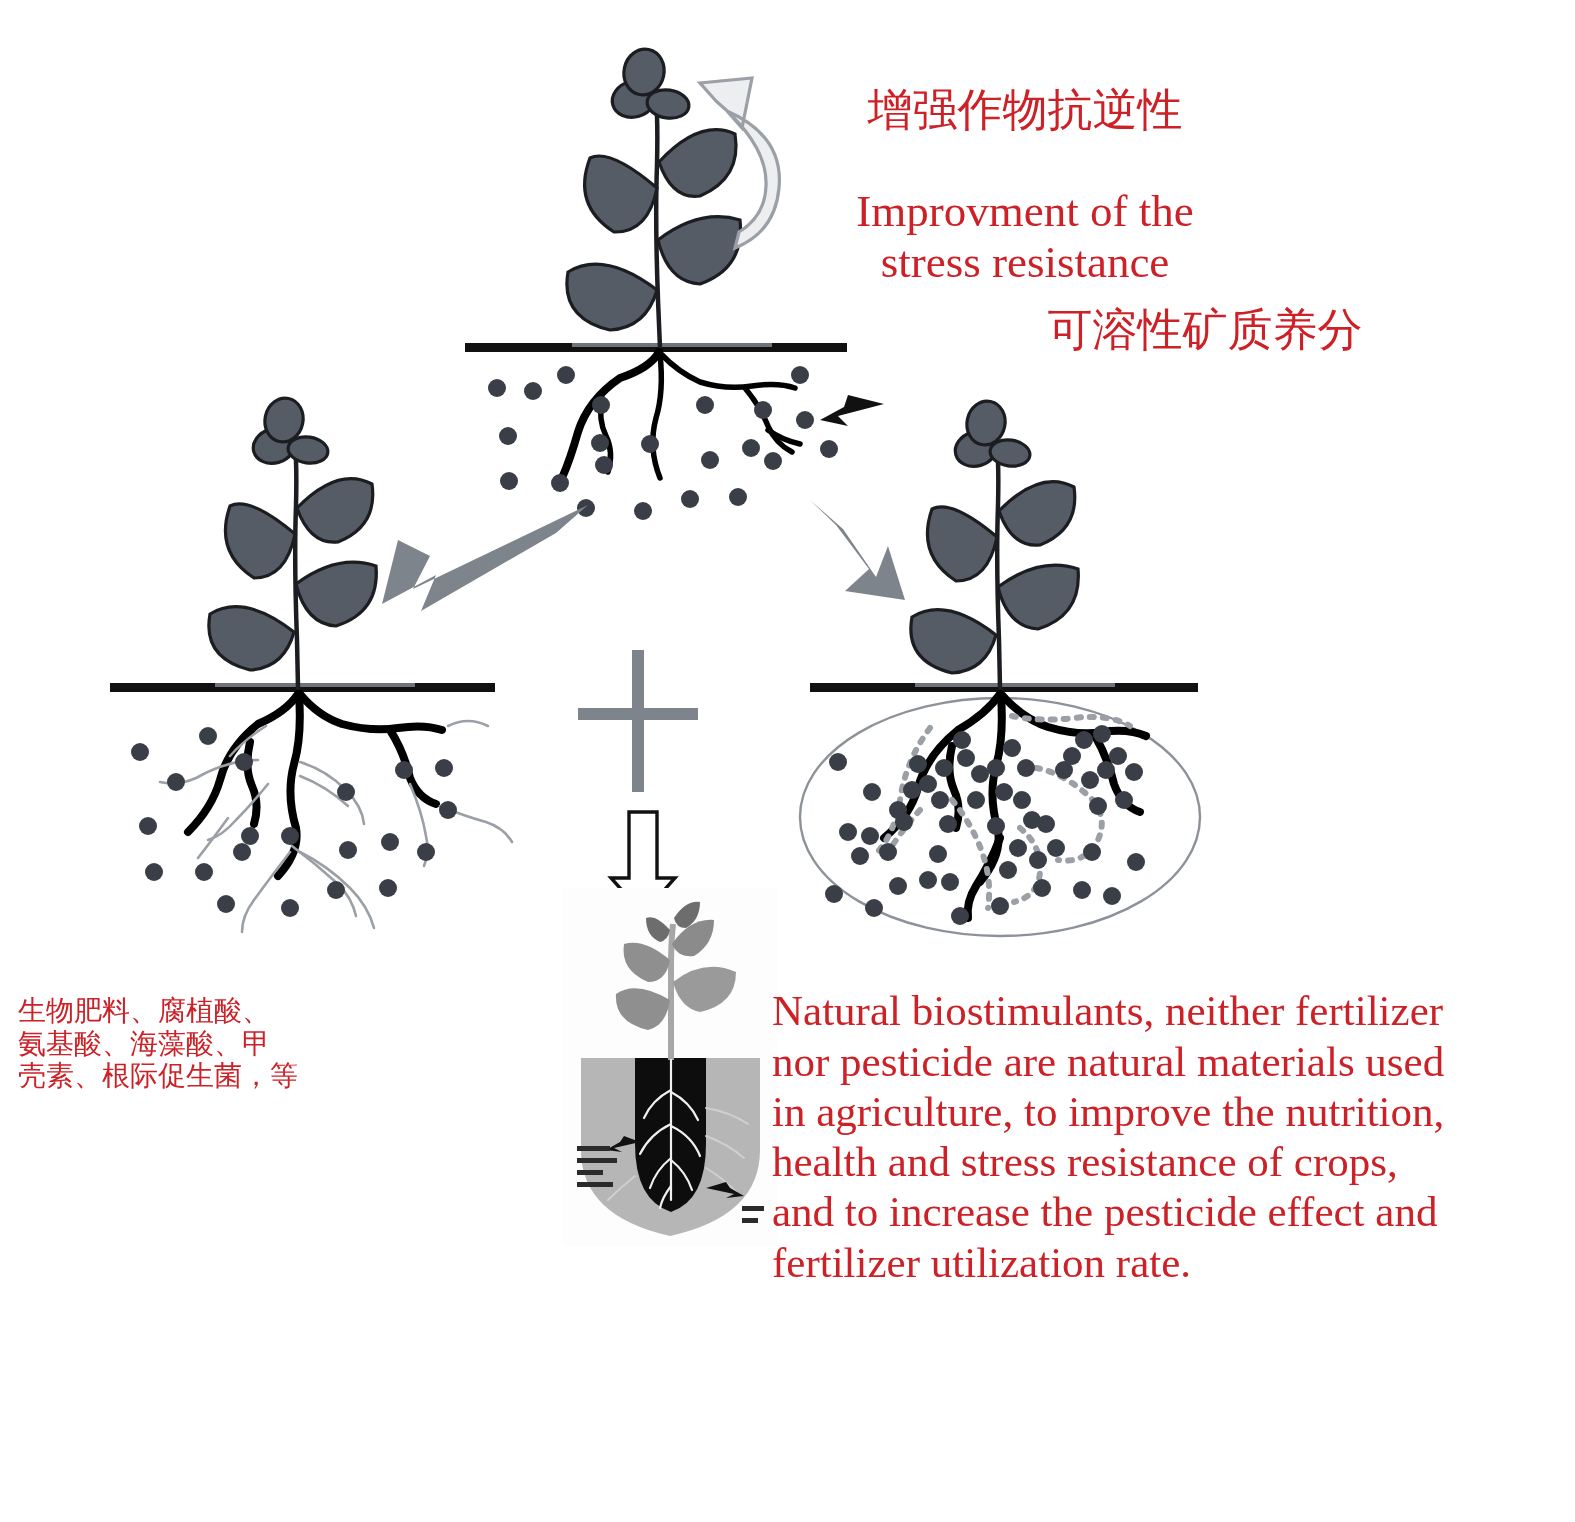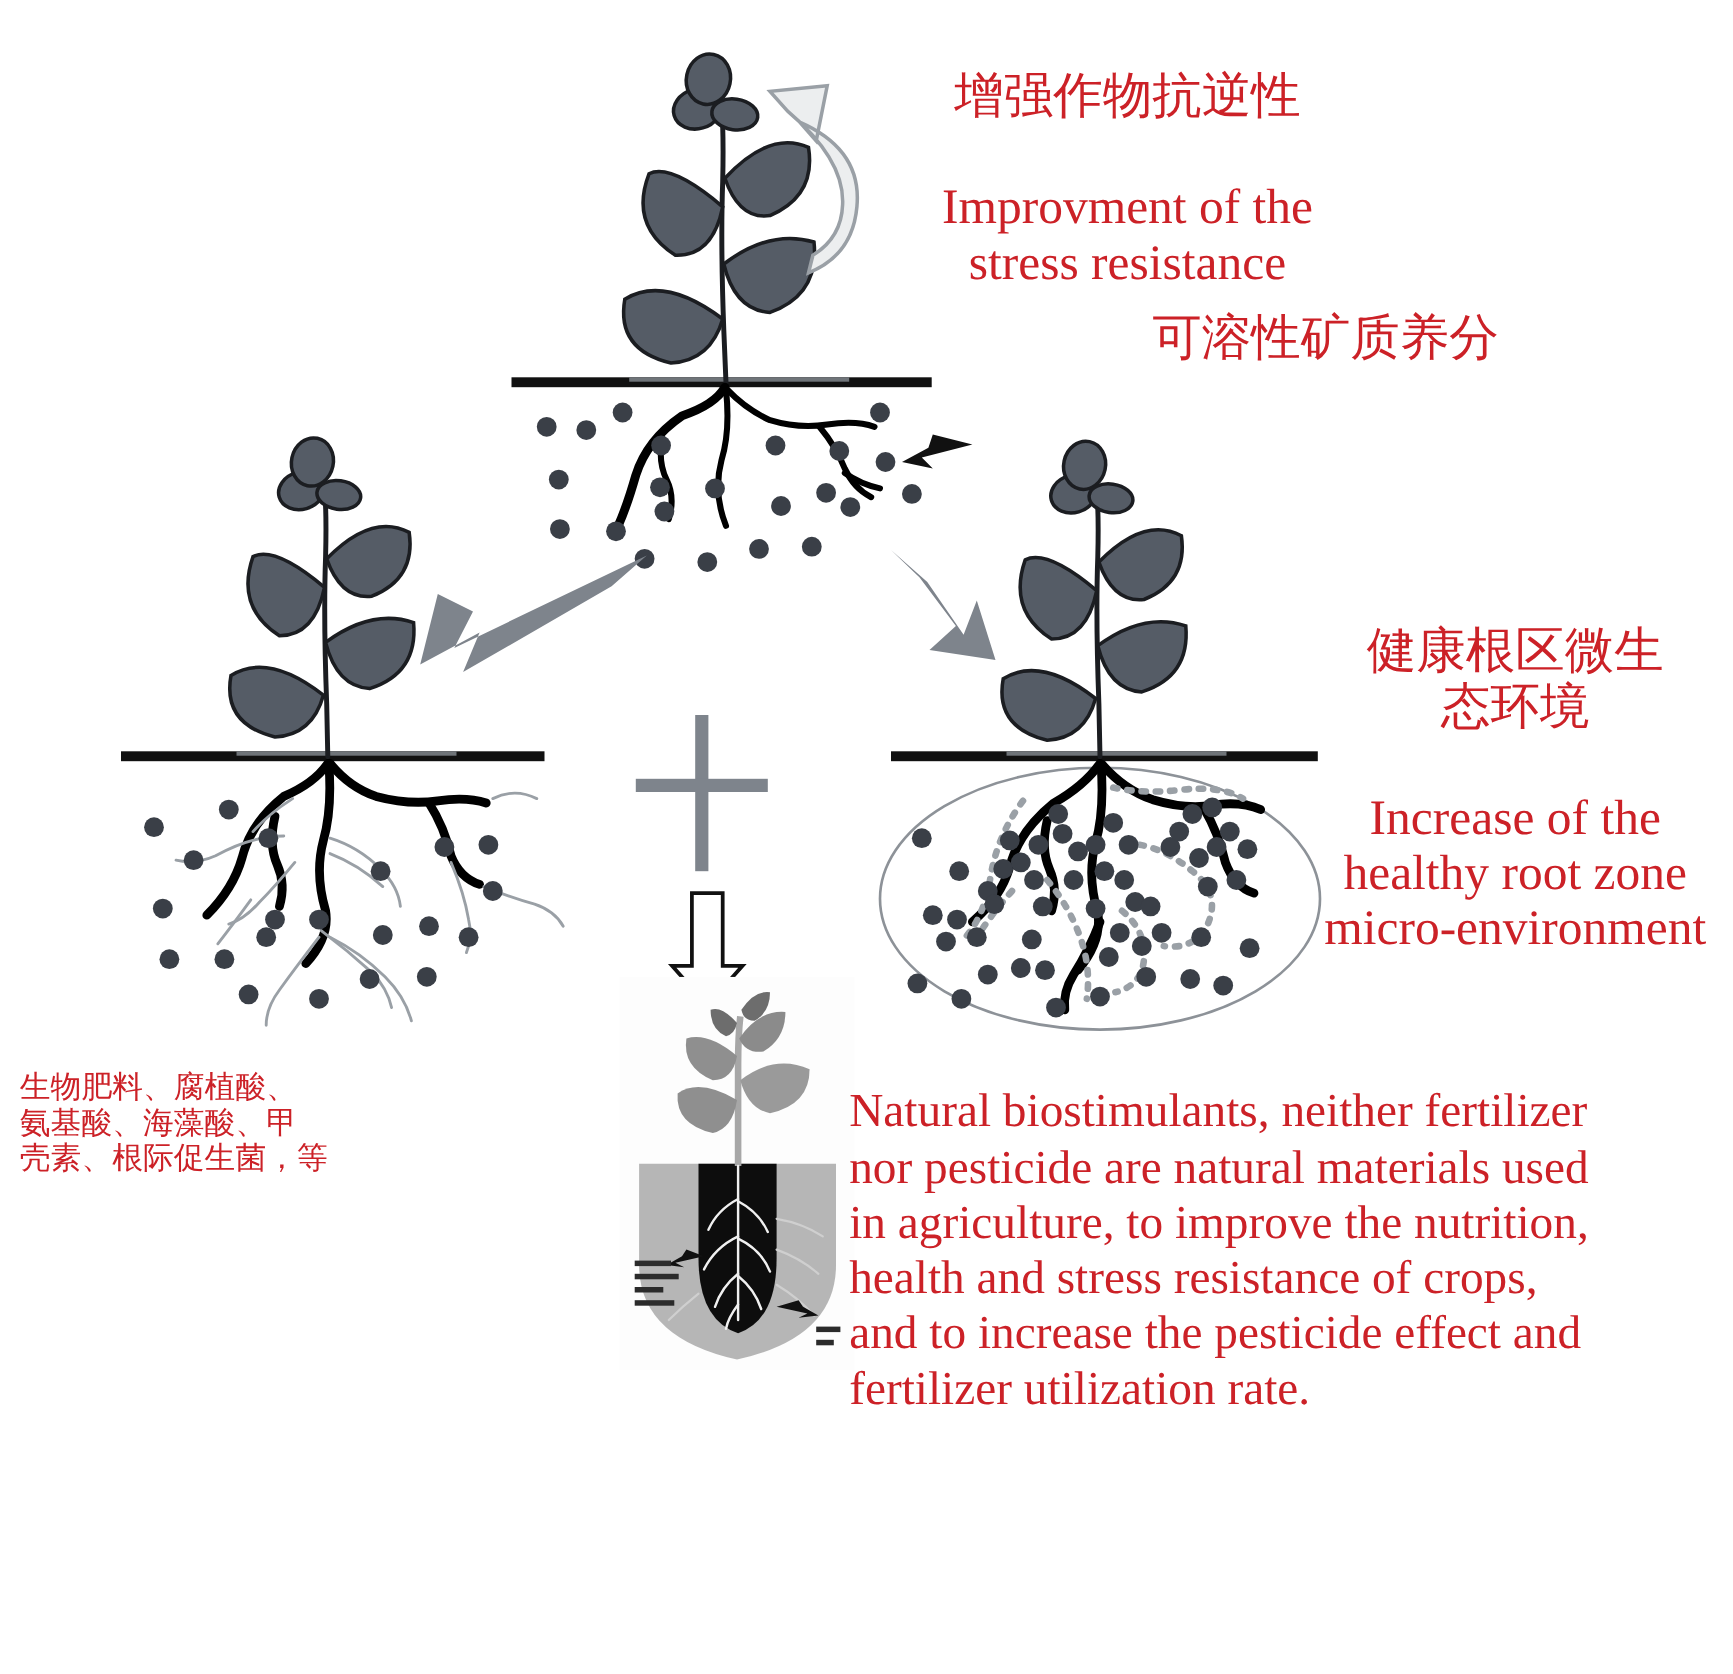--- a/index.html
+++ b/index.html
@@ -44,21 +44,21 @@
   #label-inputs {
     left: 18px; top: 940px; width: 470px;
     font-size: 28px;
     line-height: 1.16;
   }
   #label-biostim {
     left: 772px; top: 936px; width: 800px;
     font-size: 43px;
     line-height: 1.17;
   }
-  .cjk { font-family: "DejaVu Sans", "Liberation Sans", sans-serif; }
+  .cjk { font-family: "DejaVu Sans", "Liberation Sans", sans-serif; margin-top: 23px; }
 
   
   #stage { position: absolute; left: 0; top: 0; width: 1575px; height: 1522px; }
 </style>
 </head>
 <body>
 
 <div id="canvas">
 
   <svg id="stage" viewBox="0 0 1575 1522">
@@ -346,27 +346,20 @@
   <div class="red-text rt-center" id="label-stress">
     <div class="cjk">增强作物抗逆性</div>
     <div>Improvment of the
 stress resistance</div>
   </div>
 
   <div class="red-text rt-center" id="label-mineral">
     <div class="cjk">可溶性矿质养分</div>
   </div>
 
-  <div class="red-text rt-center" id="label-rootzone">
-    <div class="cjk">健康根区微生
-态环境</div>
-    <div>Increase of the
-healthy root zone
-micro-environment</div>
-  </div>
 
   <div class="red-text rt-left" id="label-inputs">
     <div class="cjk">生物肥料、腐植酸、
 氨基酸、海藻酸、甲
 壳素、根际促生菌，等</div>
   </div>
 
   <div class="red-text rt-left" id="label-biostim">
     <div>Natural biostimulants, neither fertilizer
 nor pesticide are natural materials used

